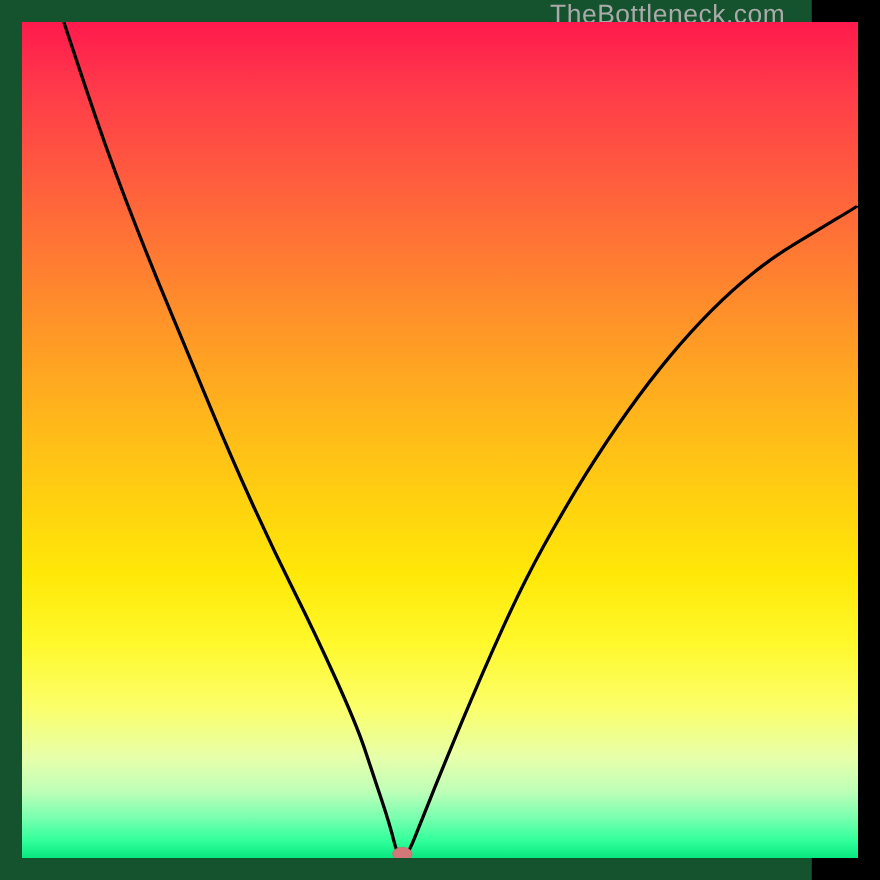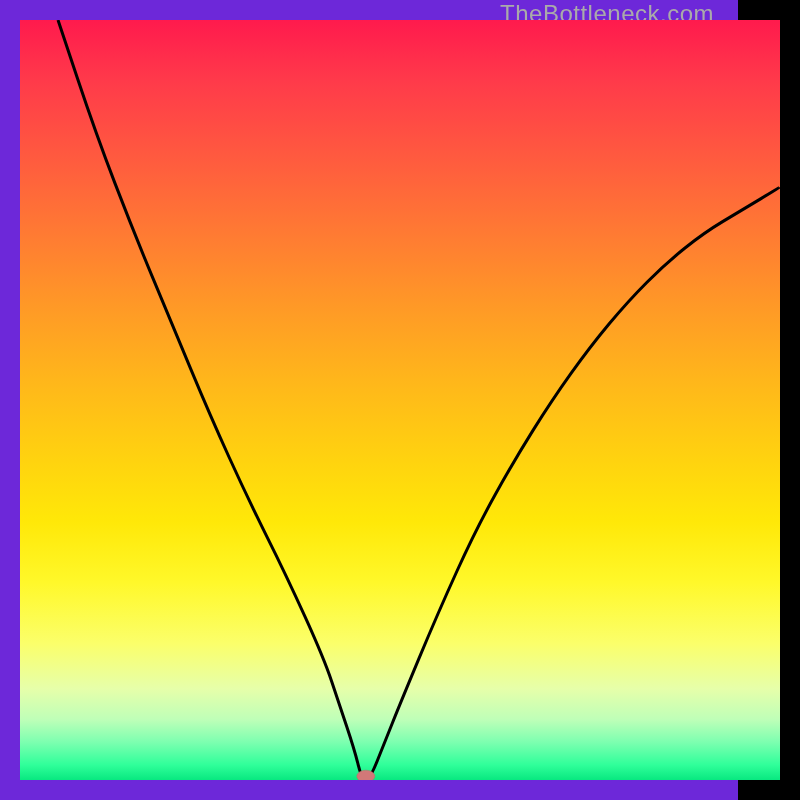--- a/index.html
+++ b/index.html
@@ -8,21 +8,21 @@
     width: 800px;
     height: 800px;
     overflow: hidden;
     background: #000;
     font-family: Arial, Helvetica, sans-serif;
   }
   .frame {
     position: relative;
     width: 738px;
     height: 800px;
-    background: #6d28d9;
+    background: #14532d;
   }
   .plot-area {
     position: absolute;
     left: 20px;
     top: 20px;
     width: 760px;
     height: 760px;
     
     background: linear-gradient(
       to bottom,

